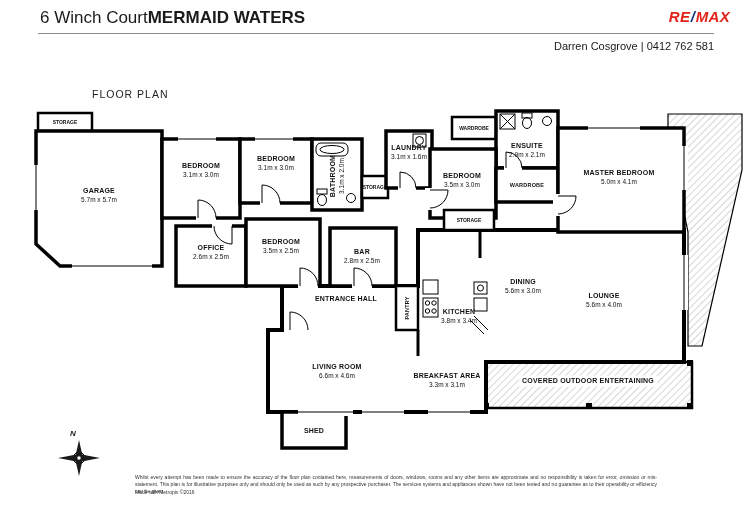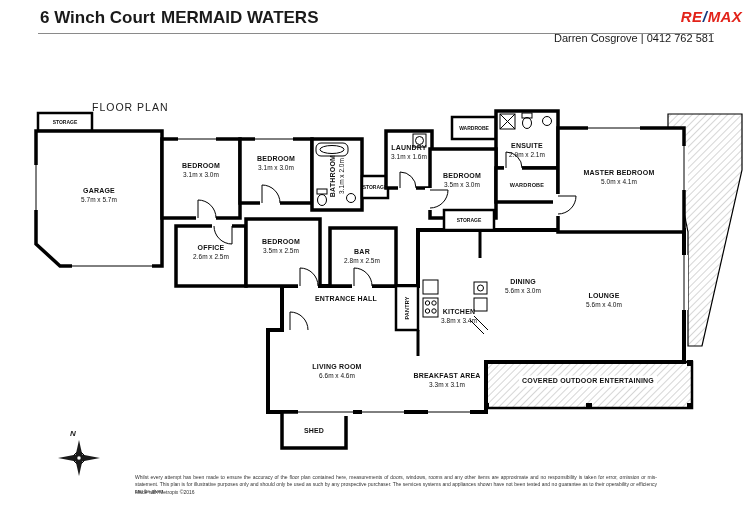--- a/index.html
+++ b/index.html
@@ -5,30 +5,30 @@
   * { margin:0; padding:0; box-sizing:border-box; }
   html,body { background:#fff; }
   body {
     width:750px; height:530px; position:relative; overflow:hidden;
     font-family:"Liberation Sans", sans-serif; color:#1a1a1a;
   }
   .page { position:absolute; inset:0; }
 
   
   .title { position:absolute; left:40px; top:8px; font-size:17px; white-space:nowrap; }
-  .title .addr { font-weight:700;text-align:center; }
-  .title .suburb { font-weight:700; margin-left:6px; }
-  .logo { position:absolute; top:8px; right:8px; font-size:15px; font-weight:800; font-style:italic; letter-spacing:.3px; white-space:nowrap; }
+  .title .addr { font-weight:400;text-align:center; }
+  .title .suburb { font-weight:700; margin-left:0; }
+  .logo { position:absolute; top:8px; right:20px; font-size:15px; font-weight:800; font-style:italic; letter-spacing:.3px; white-space:nowrap; }
   .logo .re, .logo .max { color:#e2231a; }
   .logo .slash { color:#14377d; padding:0 .5px; }
   .rule { position:absolute; left:38px; right:36px; top:33px; border-top:1px solid #8a8a8a; }
   .meta-left { position:absolute; left:40px; top:40px; font-size:11px; }
-  .meta-right { position:absolute; right:36px; top:32px; font-size:11px; }
+  .meta-right { position:absolute; right:36px; top:40px; font-size:11px; }
   .meta-area { position:absolute; left:40px; top:60px; font-size:11px; }
-  .plan-title { position:absolute; left:92px; top:101px; font-size:10.5px; letter-spacing:1px; color:#222; }
+  .plan-title { position:absolute; left:92px; top:88px; font-size:10.5px; letter-spacing:1px; color:#222; }
 
   
   .plan-svg { position:absolute; left:0; top:0; }
   svg .room { fill:#fff; stroke:#000; stroke-width:3.5; }
   svg .room-sm { fill:#fff; stroke:#000; stroke-width:2.5; }
   svg .openreg { fill:#fff; stroke:#000; stroke-width:4; }
   svg .stub { stroke:#000; stroke-width:3; }
   svg .gap { fill:#fff; }
   svg .door { fill:none; stroke:#000; stroke-width:1; }
   svg .win { stroke:#000; stroke-width:1; }

